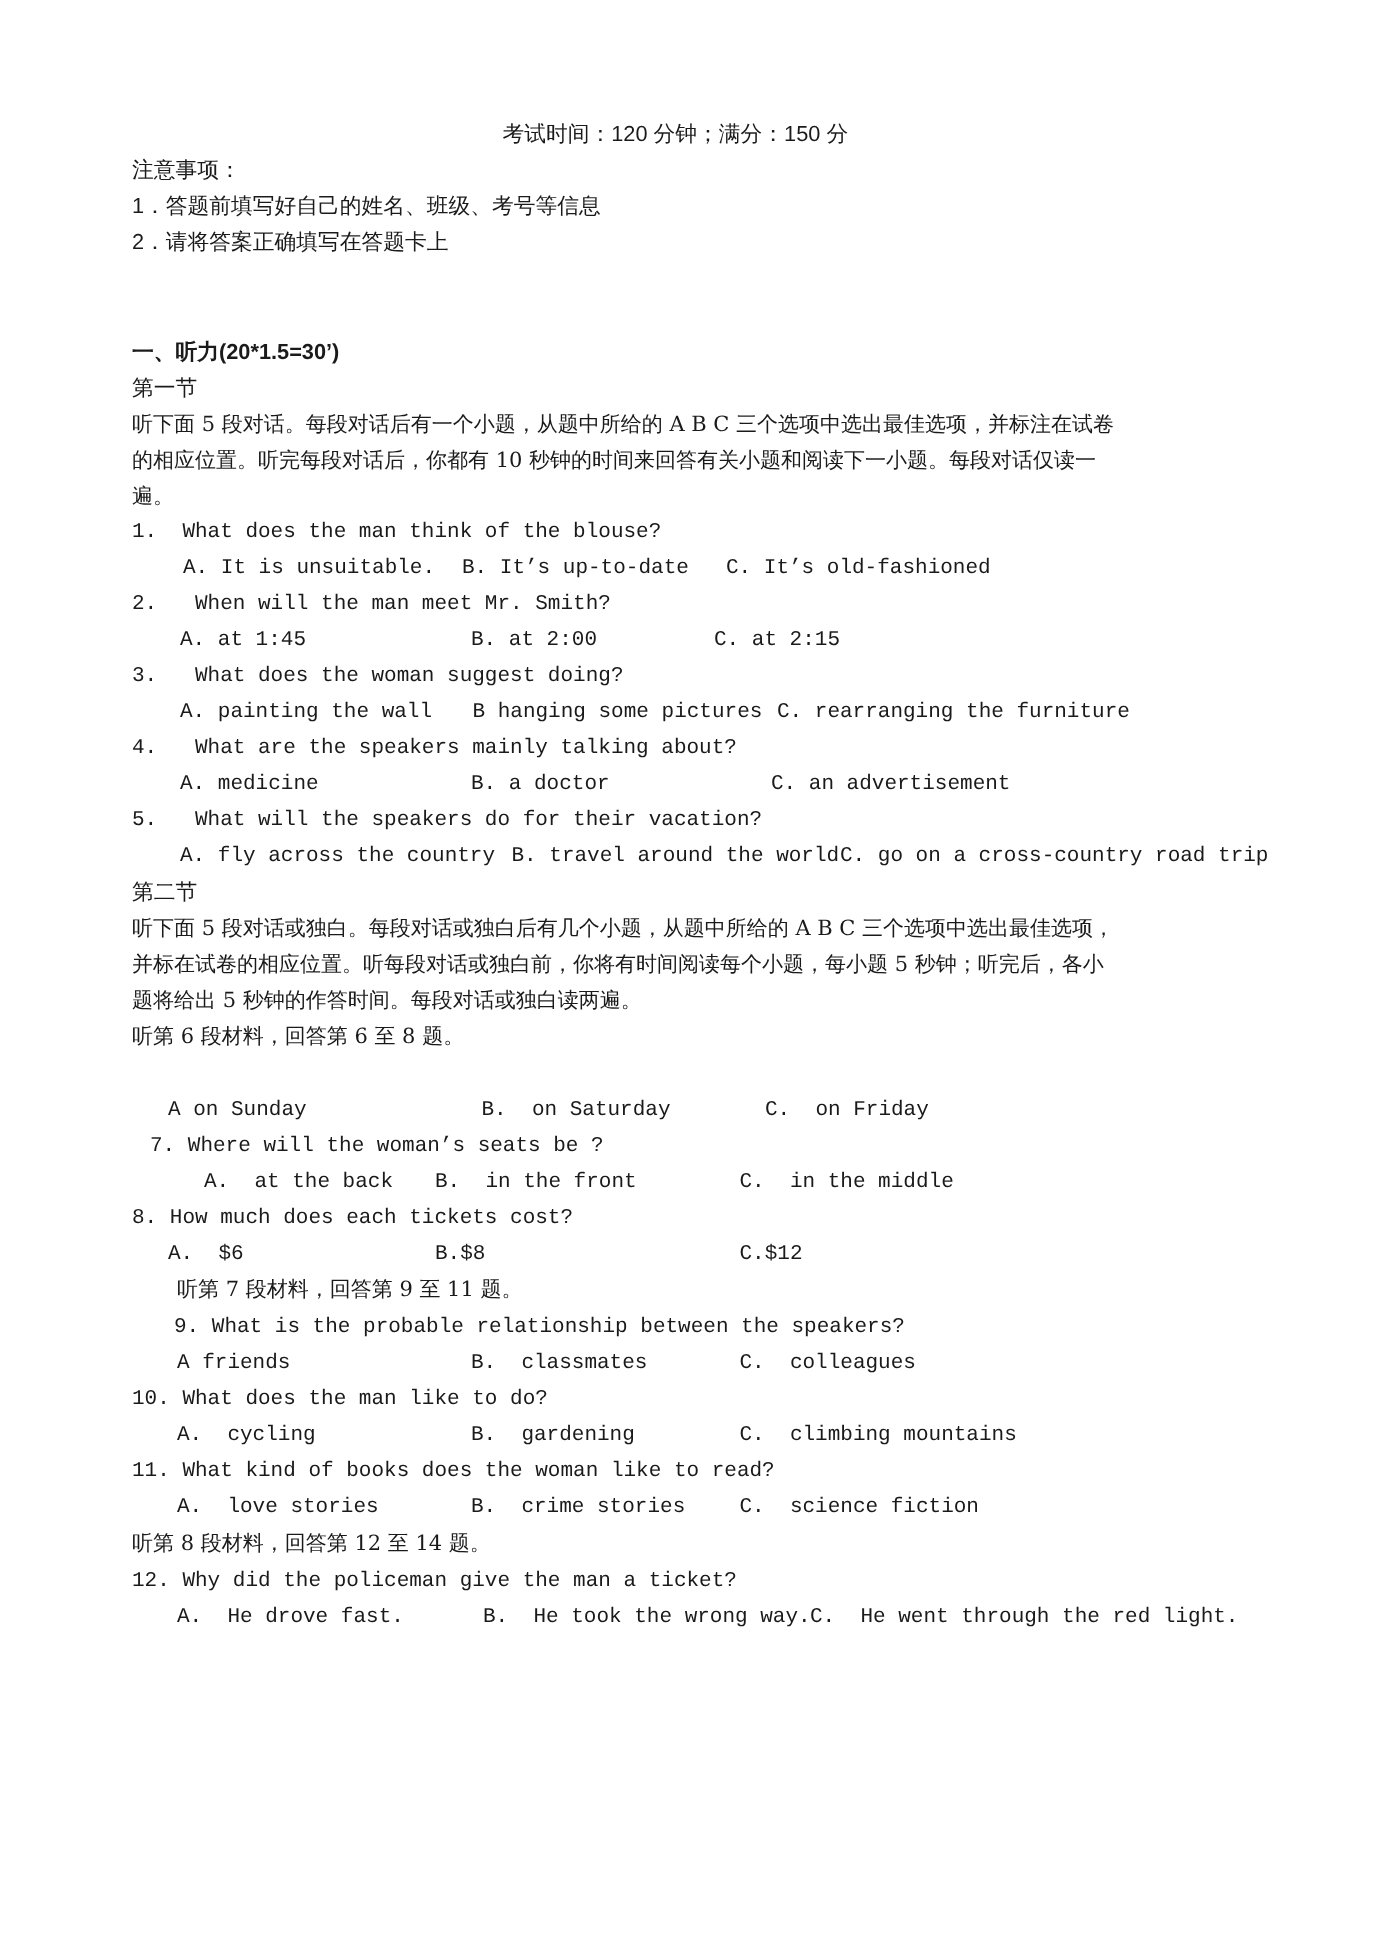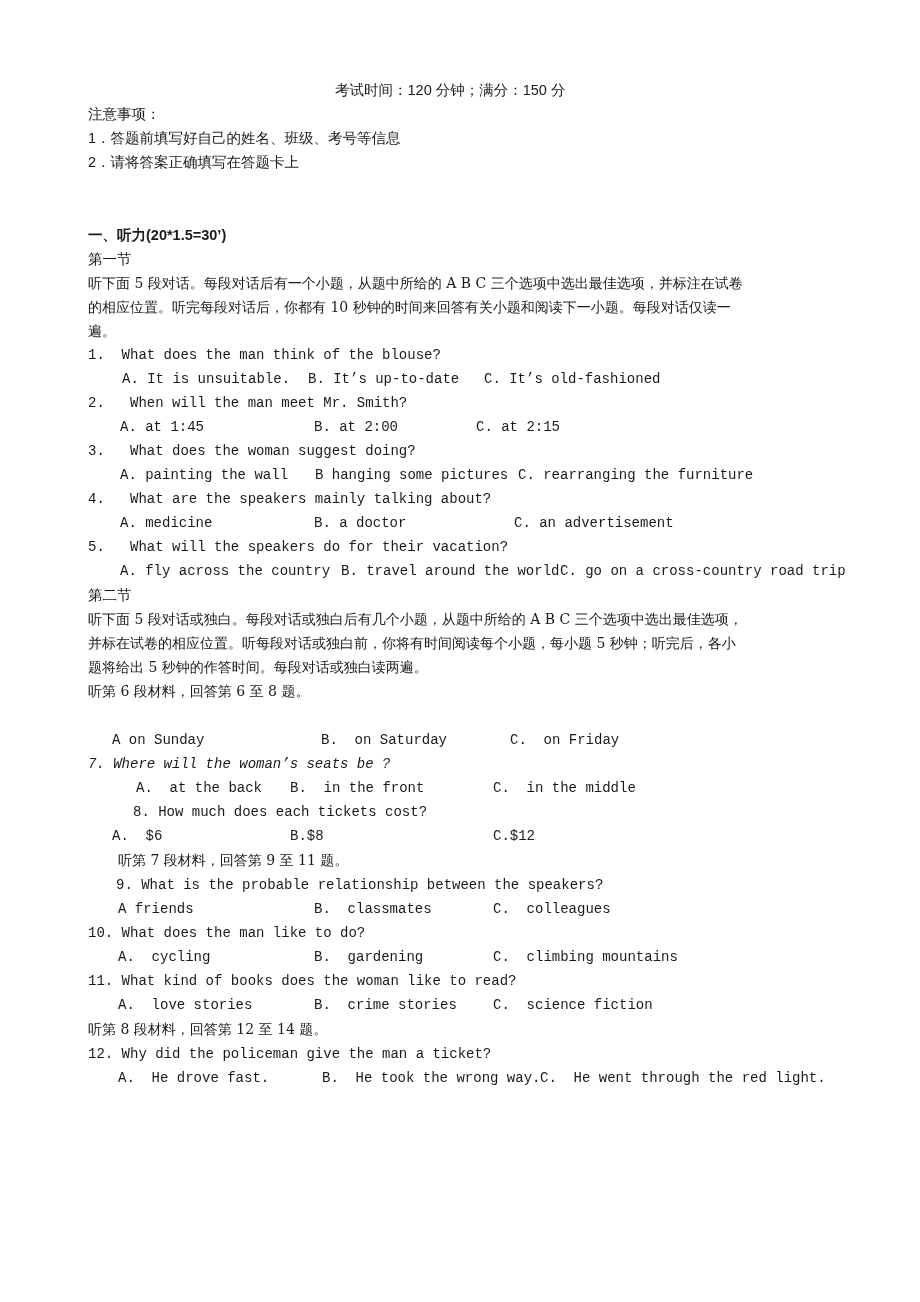--- a/index.html
+++ b/index.html
@@ -57,26 +57,26 @@
   <div class="line serif" style="left:88px; top:609px; font-size:14px;">听下面 5 段对话或独白。每段对话或独白后有几个小题，从题中所给的 A B C 三个选项中选出最佳选项，</div>
   <div class="line serif" style="left:88px; top:633px; font-size:14px;">并标在试卷的相应位置。听每段对话或独白前，你将有时间阅读每个小题，每小题 5 秒钟；听完后，各小</div>
   <div class="line serif" style="left:88px; top:657px; font-size:14px;">题将给出 5 秒钟的作答时间。每段对话或独白读两遍。</div>
 
   <div class="line serif" style="left:88px; top:681px; font-size:14px;">听第 6 段材料，回答第 6 至 8 题。</div>
 
   <div class="opt" style="left:112px; top:730px;">A on Sunday</div>
   <div class="opt" style="left:284px; top:730px;margin-left:37px;">B.  on Saturday</div>
   <div class="opt" style="left:493px; top:730px;margin-left:17px;">C.  on Friday</div>
 
-  <div class="opt" style="left:88px; top:754px;font-style:italic;">7. Where will the woman’s seats be ?</div>
+  <div class="opt" style="left:100px; top:754px;">7. Where will the woman’s seats be ?</div>
   <div class="opt" style="left:112px; top:778px;margin-left:24px;">A.  at the back</div>
   <div class="opt" style="left:290px; top:778px;">B.  in the front</div>
   <div class="opt" style="left:493px; top:778px;">C.  in the middle</div>
 
-  <div class="opt" style="left:88px; top:802px;margin-left:45px;">8. How much does each tickets cost?</div>
+  <div class="opt" style="left:88px; top:802px;">8. How much does each tickets cost?</div>
   <div class="opt" style="left:112px; top:826px;">A.  $6</div>
   <div class="opt" style="left:290px; top:826px;">B.$8</div>
   <div class="opt" style="left:493px; top:826px;">C.$12</div>
 
   <div class="line serif" style="left:106px; top:850px; font-size:14px;padding-left:12px;">听第 7 段材料，回答第 9 至 11 题。</div>
 
   <div class="opt" style="left:88px; top:875px;margin-left:28px;">9. What is the probable relationship between the speakers?</div>
   <div class="opt" style="left:118px; top:899px;">A friends</div>
   <div class="opt" style="left:314px; top:899px;">B.  classmates</div>
   <div class="opt" style="left:493px; top:899px;">C.  colleagues</div>

